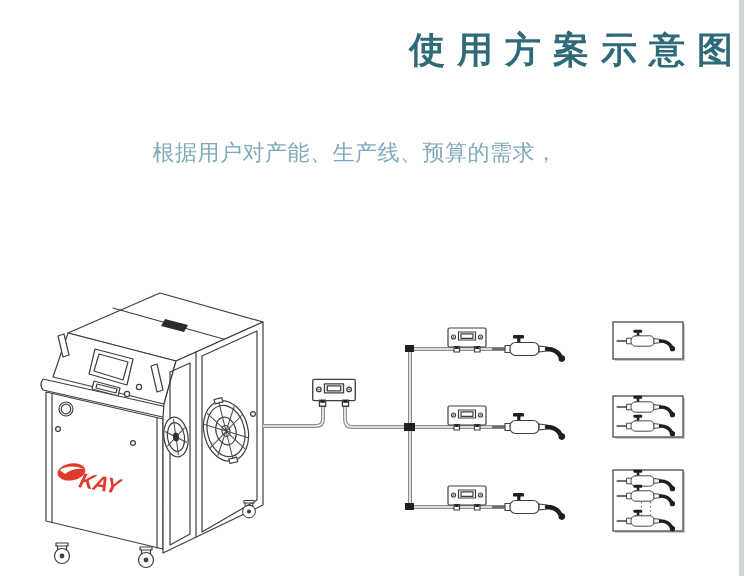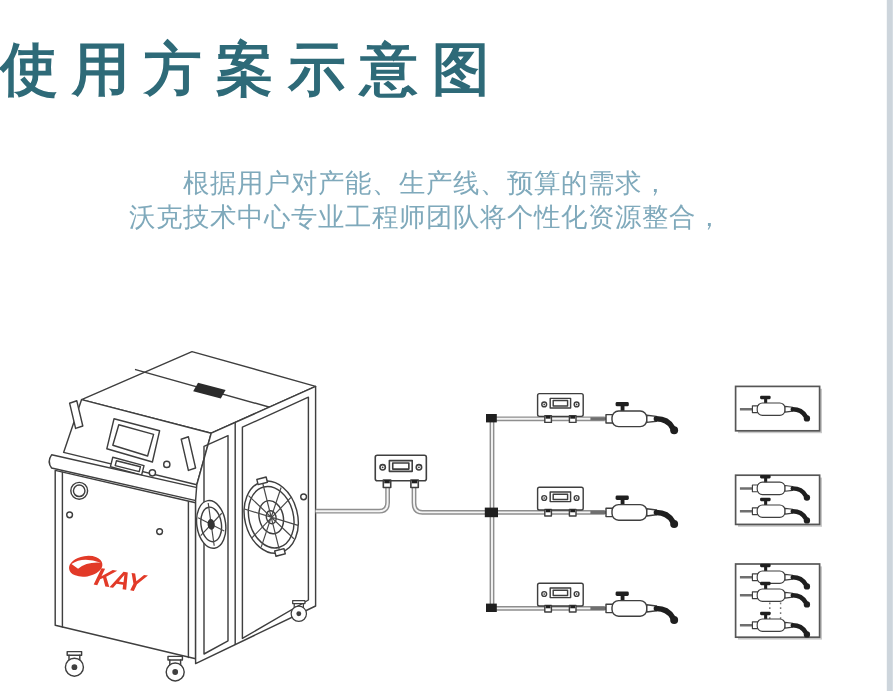--- a/index.html
+++ b/index.html
@@ -2,21 +2,21 @@
 <html><head>
 <meta charset="utf-8">
 <style>
   html,body{margin:0;padding:0;}
   body{
     width:745px;height:576px;position:relative;background:#ffffff;overflow:hidden;
     font-family:"Liberation Sans", sans-serif;
   }
   .page-title{
     position:absolute;top:26px;left:0;width:745px;
-    text-align:left;font-size:48px;font-weight:bold;
+    text-align:right;font-size:36px;font-weight:bold;
     letter-spacing:12px;color:#2e6a78;white-space:nowrap;
   }
   .description{
     position:absolute;top:139px;left:0;width:710px;
     text-align:center;font-size:22px;line-height:27.5px;
     letter-spacing:0.5px;color:#7fa9bb;white-space:nowrap;
   }
   .right-strip{
     position:absolute;top:0;right:1px;width:5px;height:576px;background:#cdd5dc;
   }
@@ -28,21 +28,20 @@
   .bx{stroke:#565656;stroke-width:1.4;fill:#ffffff;}
   .dk{fill:#1f1f1f;}
 </style>
 </head>
 <body>
 
 <div class="page-title">使用方案示意图</div>
 
 <div class="description">
   <div>根据用户对产能、生产线、预算的需求，</div>
-  <div>沃克技术中心专业工程师团队将个性化资源整合，</div>
 </div>
 
 <svg width="745" height="291" viewBox="0 285 745 291">
   <defs>
 
     <g id="torch">
       <line x1="-13" y1="0" x2="1" y2="0" stroke="#6f6f6f" stroke-width="2.6"></line>
       <rect x="0" y="-3.5" width="6" height="7" class="ln fw"></rect>
       <rect x="8" y="-14" width="11" height="3.6" rx="1.2" class="dk"></rect>
       <rect x="12.2" y="-11" width="3.2" height="6" class="dk"></rect>

